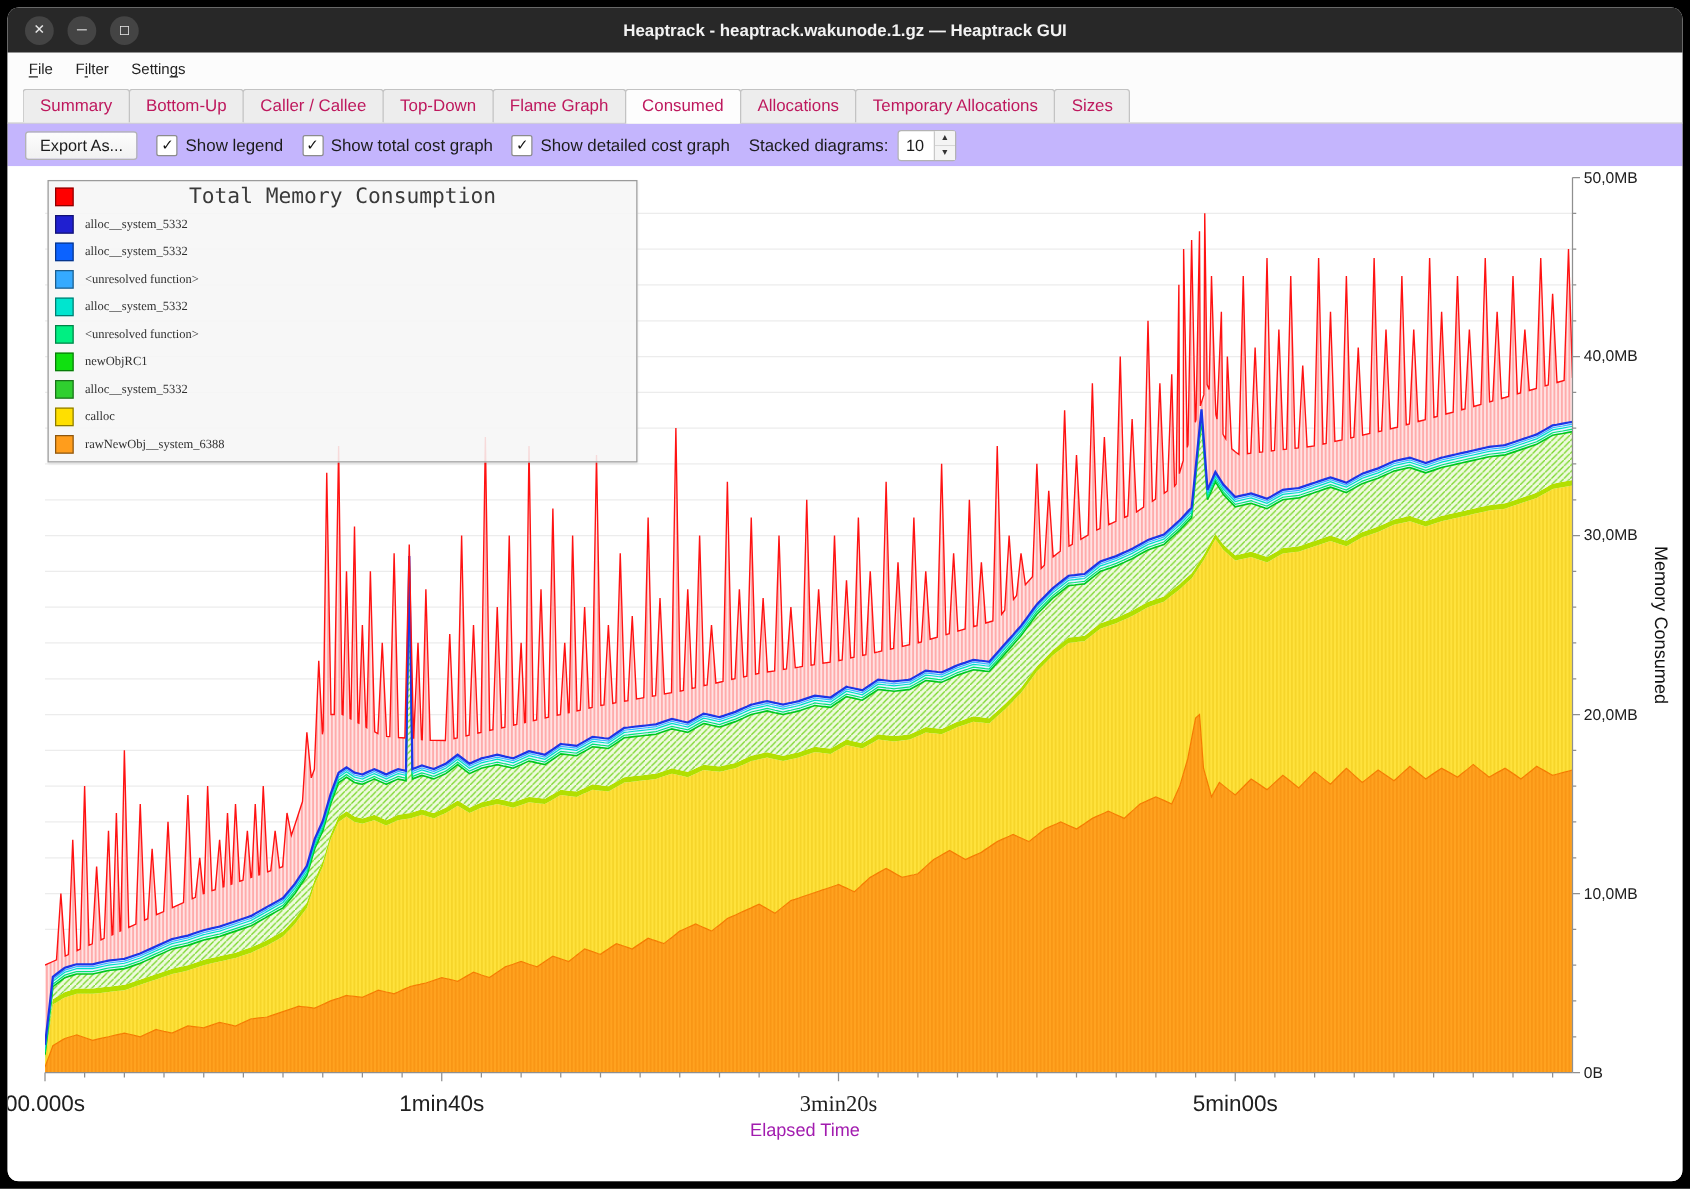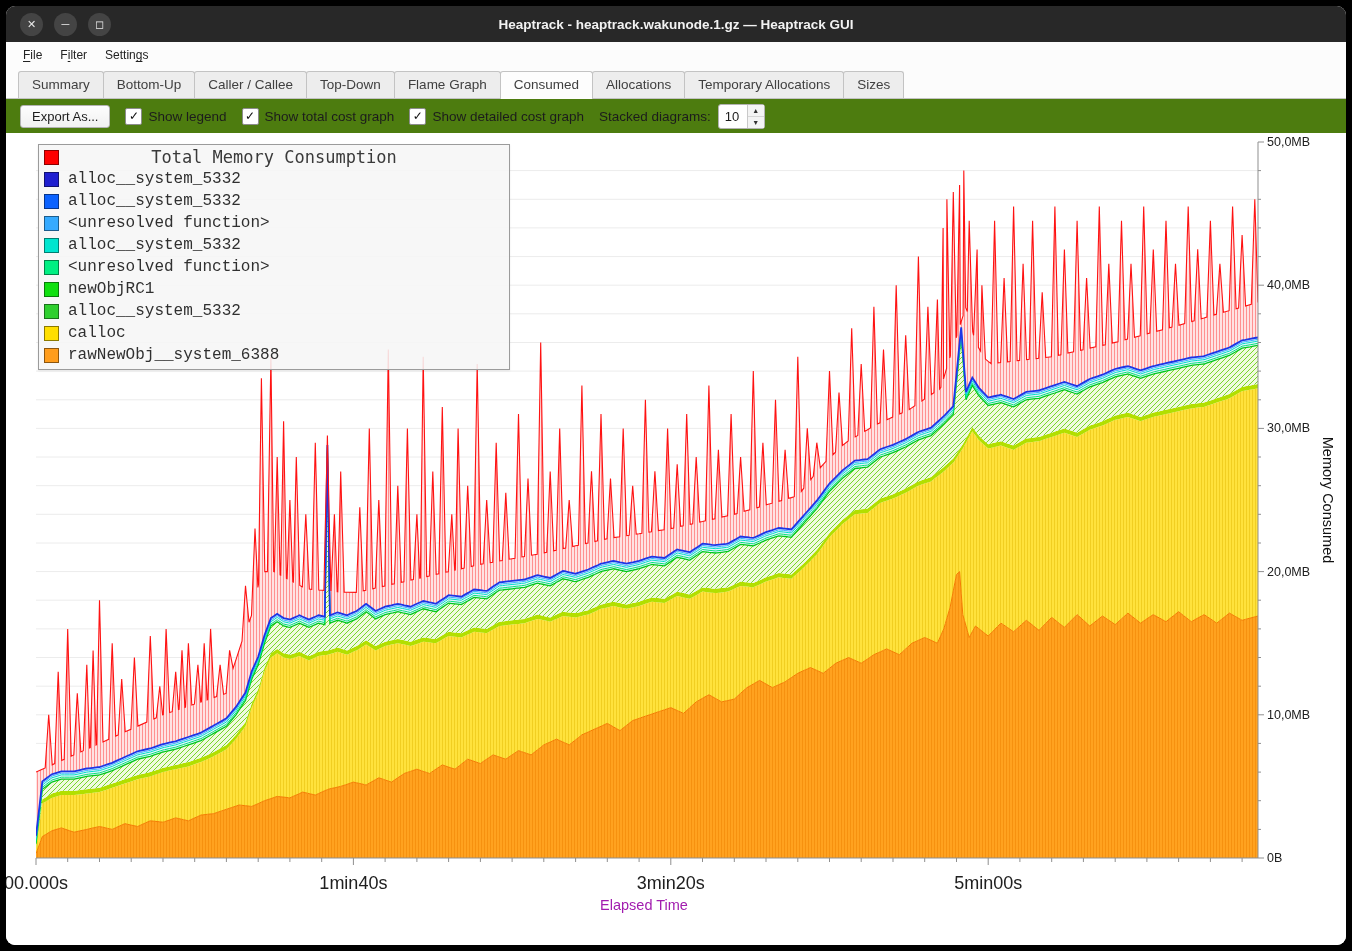--- a/index.html
+++ b/index.html
@@ -13,47 +13,47 @@
   .winbtn{width:23px;height:23px;border-radius:50%;background:#444;color:#e8e8e8;
           display:flex;align-items:center;justify-content:center;font-size:11px;line-height:1;}
   .title{position:absolute;left:0;right:0;text-align:center;color:#f2f2f2;font-size:13.5px;font-weight:bold;}
   
   .menubar{height:26px;flex:none;background:#fcfcfc;display:flex;align-items:center;padding-left:8px;}
   .menu-item{padding:3px 9px;font-size:12px;color:#232323;}
   .accel{text-decoration:underline;text-underline-offset:2px;}
   
   .tabbar{height:30px;flex:none;background:#fcfcfc;display:flex;align-items:flex-end;
           padding-left:12px;border-bottom:1px solid #c3c3c3;}
-  .tab{padding:5px 13px 6px;font-size:13.5px;color:#404040;background:#ededed;
+  .tab{padding:5px 13px 6px;font-size:13.5px;color:#be185d;background:#ededed;
        border:1px solid #c3c3c3;border-bottom:none;border-radius:3px 3px 0 0;margin-right:-1px;
        white-space:nowrap;margin-top:20px;}
   .tab.active{background:#fdfdfd;position:relative;margin-bottom:-1px;padding-bottom:7px;}
   
-  .toolbar{height:34px;flex:none;background:#4d7c0f;display:flex;align-items:center;
+  .toolbar{height:34px;flex:none;background:#c4b5fd;display:flex;align-items:center;
            gap:15px;padding-left:14px;}
   .btn{border:1px solid #b3b3b3;border-radius:3px;background:linear-gradient(#fdfdfd,#f1f1f1);
        padding:3px 11px;font-size:13px;color:#1c1c1c;white-space:nowrap;}
   .check{display:flex;align-items:center;gap:6px;font-size:13.5px;color:#1c1c1c;white-space:nowrap;}
   .checkbox{width:15px;height:15px;border:1px solid #8c8c8c;border-radius:2px;background:#fff;
             display:flex;align-items:center;justify-content:center;font-size:12px;color:#111;line-height:1;}
   .stacked{display:flex;align-items:center;gap:7px;font-size:13.5px;color:#1c1c1c;white-space:nowrap;}
   .spin{display:flex;align-items:stretch;border:1px solid #b3b3b3;border-radius:3px;background:#fff;height:23px;}
   .spin-val{width:22px;padding-left:6px;font-size:13px;display:flex;align-items:center;}
   .spin-btns{display:flex;flex-direction:column;border-left:1px solid #c9c9c9;}
   .spin-btn{flex:1;width:16px;font-size:7px;display:flex;align-items:center;justify-content:center;
             color:#333;background:#f4f4f4;}
   .spin-btn:first-child{border-bottom:1px solid #d6d6d6;}
   
   .chart-wrap{position:relative;flex:1;background:#fff;}
   #chart-canvas{position:absolute;inset:0;}
   .legend{position:absolute;left:32px;top:11px;width:470px;background:rgba(246,246,246,0.88);
           border:1px solid #9b9b9b;padding:1px 0 3px;box-shadow:0 1px 2px rgba(0,0,0,0.08);}
   .lg-row{display:flex;align-items:center;height:22px;padding:0 5px;}
   .lg-sw{width:15px;height:15px;border:1px solid rgba(0,0,0,0.45);margin-right:9px;flex:none;box-sizing:border-box;}
-  .lg-label{font-family:Liberation Mono, monospace;font-size:16px;color:#303030;white-space:pre;}
+  .lg-label{font-family:Liberation Serif, serif;font-size:10px;color:#303030;white-space:pre;}
   .lg-title{flex:1;text-align:center;font-family:"DejaVu Sans Mono",monospace;font-size:17px;color:#3a3a3a;
             margin-right:24px;}
   .xlab{position:absolute;top:740px;transform:translateX(-50%);font-size:18px;color:#202020;white-space:nowrap;}
   .ylab{position:absolute;left:1261px;transform:translateY(-50%);font-size:12.5px;color:#202020;white-space:nowrap;}
   .axis-title-x{position:absolute;left:638px;top:764px;transform:translateX(-50%);
                 font-size:14.5px;color:#a21caf;text-align:right;}
   .axis-title-y{position:absolute;left:1314px;top:367px;transform:translateY(-50%);
                 writing-mode:vertical-rl;font-size:14.5px;color:#111;}
 </style>
 </head>
@@ -283,21 +283,21 @@
           <span class="lg-label">calloc</span>
         </div>
       <div class="lg-row">
           <span class="lg-sw" style="background: rgb(255, 157, 28);"></span>
           <span class="lg-label">rawNewObj__system_6388</span>
         </div>
     </div>
 
     <span class="xlab" style="left: 30px;">00.000s</span>
     <span class="xlab" style="left: 347.403px;">1min40s</span>
-    <span class="xlab" style="left: 664.805px;">3min20s</span>
+    <span class="xlab" style="left: 664.805px; font-family: Liberation Serif, serif;">3min20s</span>
     <span class="xlab" style="left: 982.208px;">5min00s</span>
 
     <span class="ylab" style="top: 725px;">0B</span>
     <span class="ylab" style="top: 581.8px;">10,0MB</span>
     <span class="ylab" style="top: 438.6px;">20,0MB</span>
     <span class="ylab" style="top: 295.4px;">30,0MB</span>
     <span class="ylab" style="top: 152.2px;">40,0MB</span>
     <span class="ylab" style="top: 9px;">50,0MB</span>
 
     <span class="axis-title-x">Elapsed Time</span>

